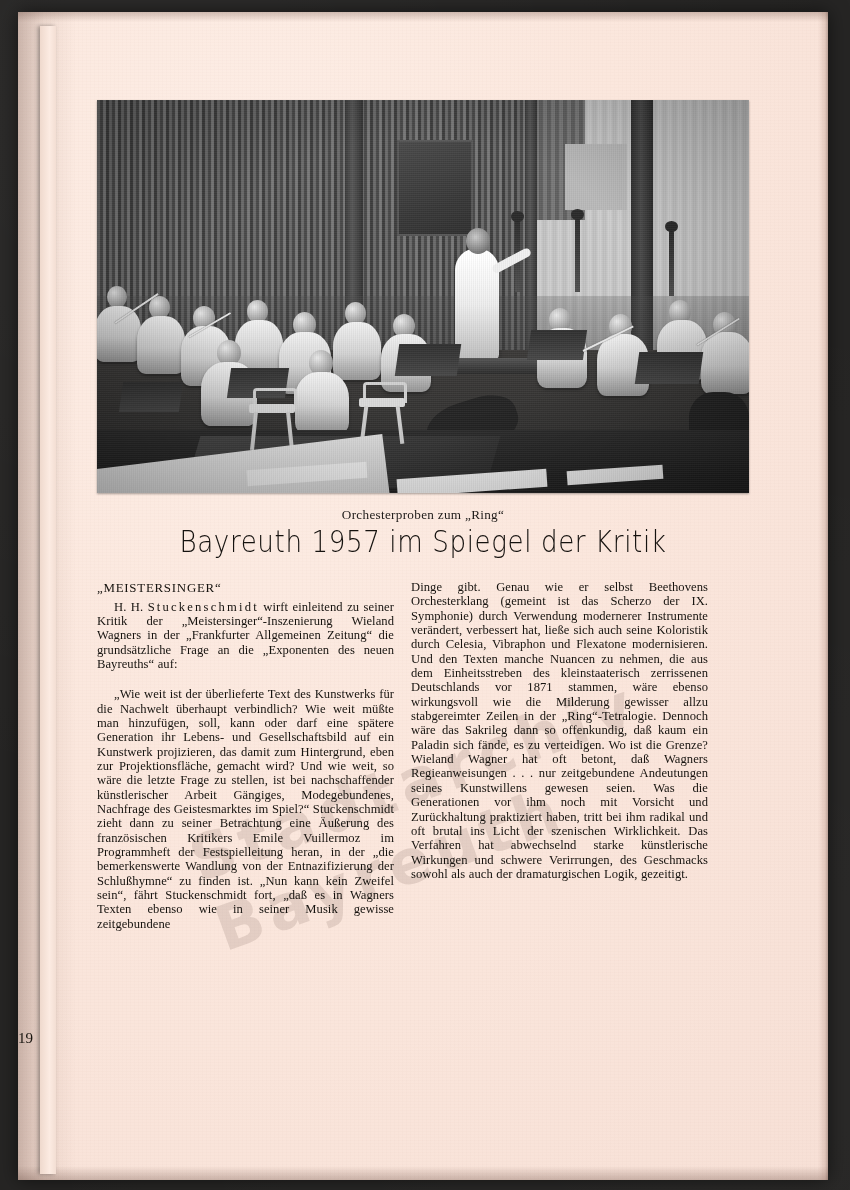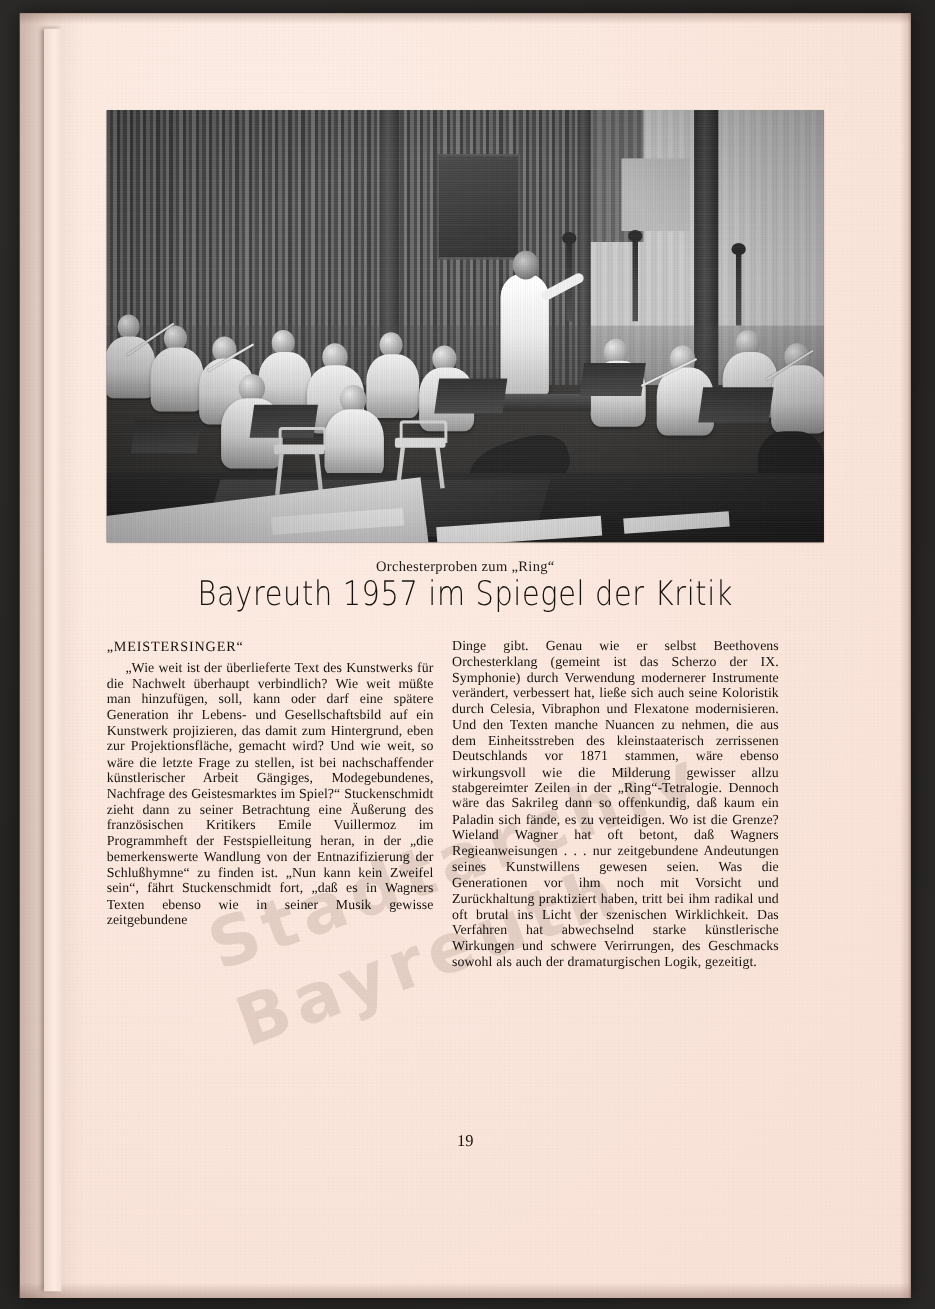--- a/index.html
+++ b/index.html
@@ -405,21 +405,20 @@
     mix-blend-mode: multiply;
   }
   #watermark span { display: block; line-height: 74px; }
 
   
   #folio {
     position: absolute;
     left: 0;
     right: 0;
     top: 1018px;
-    text-align: center;
     font-family: "Liberation Serif", serif;
     font-size: 15px;
     color: #17140f;
   }
 </style>
 </head>
 <body>
 
 <div id="scan">
   <div id="scan-bg-noise"></div>
@@ -526,20 +525,21 @@
         <span class="cap-line2">Orchesterproben zum „Ring“</span>
       </div>
 
       <h1 id="headline" style="margin:0;">Bayreuth 1957 im Spiegel der Kritik</h1>
 
       <div id="columns">
 
         <div class="col">
           <div class="kicker">„MEISTERSINGER“</div>
 
+          <p class="para indent"><span>H. H. </span><span class="spaced">Stuckenschmidt</span><span> wirft einleitend zu seiner Kritik der „Meistersinger“-Inszenierung Wieland Wagners in der „Frankfurter Allgemeinen Zeitung“ die grundsätzliche Frage an die „Exponenten des neuen Bayreuths“ auf:</span></p>
 
           <p class="para indent">„Wie weit ist der überlieferte Text des Kunstwerks für die Nachwelt überhaupt verbindlich? Wie weit müßte man hinzufügen, soll, kann oder darf eine spätere Generation ihr Lebens- und Gesellschaftsbild auf ein Kunstwerk projizieren, das damit zum Hintergrund, eben zur Projektionsfläche, gemacht wird? Und wie weit, so wäre die letzte Frage zu stellen, ist bei nachschaffender künstlerischer Arbeit Gängiges, Modegebundenes, Nachfrage des Geistesmarktes im Spiel?“ Stuckenschmidt zieht dann zu seiner Betrachtung eine Äußerung des französischen Kritikers Emile Vuillermoz im Programmheft der Festspielleitung heran, in der „die bemerkenswerte Wandlung von der Entnazifizierung der Schlußhymne“ zu finden ist. „Nun kann kein Zweifel sein“, fährt Stuckenschmidt fort, „daß es in Wagners Texten ebenso wie in seiner Musik gewisse zeitgebundene</p>
         </div>
 
         <div class="col">
           <p class="para">Dinge gibt. Genau wie er selbst Beethovens Orchesterklang (gemeint ist das Scherzo der IX. Symphonie) durch Verwendung modernerer Instrumente verändert, verbessert hat, ließe sich auch seine Koloristik durch Celesia, Vibraphon und Flexatone modernisieren. Und den Texten manche Nuancen zu nehmen, die aus dem Einheitsstreben des kleinstaaterisch zerrissenen Deutschlands vor 1871 stammen, wäre ebenso wirkungsvoll wie die Milderung gewisser allzu stabgereimter Zeilen in der „Ring“-Tetralogie. Dennoch wäre das Sakrileg dann so offenkundig, daß kaum ein Paladin sich fände, es zu verteidigen. Wo ist die Grenze? Wieland Wagner hat oft betont, daß Wagners Regieanweisungen . . . nur zeitgebundene Andeutungen seines Kunstwillens gewesen seien. Was die Generationen vor ihm noch mit Vorsicht und Zurückhaltung praktiziert haben, tritt bei ihm radikal und oft brutal ins Licht der szenischen Wirklichkeit. Das Verfahren hat abwechselnd starke künstlerische Wirkungen und schwere Verirrungen, des Geschmacks sowohl als auch der dramaturgischen Logik, gezeitigt.</p>
         </div>
 
       </div>
     </div>

